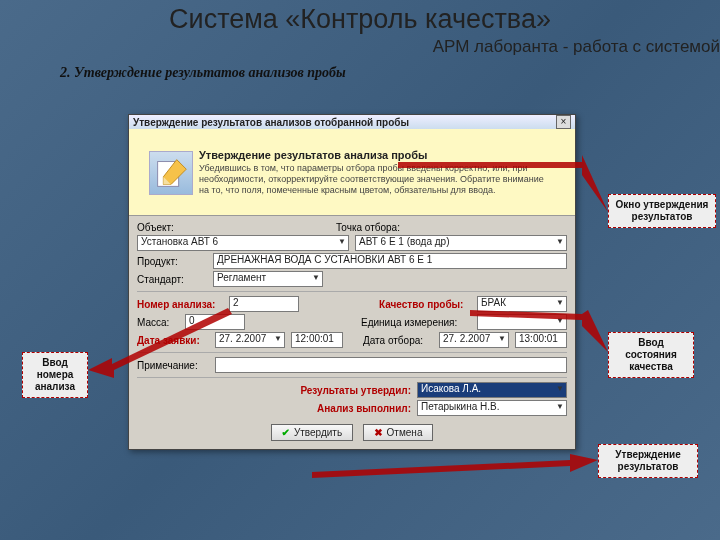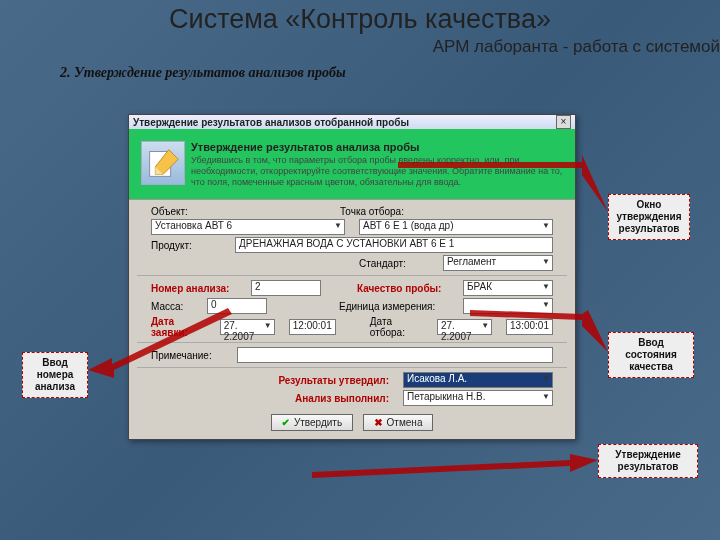--- a/index.html
+++ b/index.html
@@ -37,36 +37,37 @@
     height: 14px; display: flex; align-items: center;
     padding: 0 4px; justify-content: space-between;
   }
   .titlebar-text { font-weight: bold; font-size: 10px; }
   .closebtn {
     width: 15px; height: 14px; border:1px solid #666;
     background:#ddd; font-size:10px; line-height:12px;
     text-align:center; cursor:default;
   }
   .header-band {
-    background:#22c55e; display:flex; padding:12px;
+    background:#fef9c3; display:flex; padding:20px;
     border-bottom:1px solid #999;
+    align-items:flex-end;
   }
   .header-icon {
     width:44px; height:44px; flex:none; margin-right:6px;
     background: linear-gradient(#cde, #9bd);
     border:1px solid #aac;
     position:relative;
   }
   .header-icon svg { width:100%; height:100%; }
   .header-title { font-weight:bold; font-size:11px; }
   .header-desc { font-size:9px; color:#444; line-height:1.2; margin-top:2px; }
   .body {
     background:#d4d0c8; padding:4px 8px 8px 8px;
   }
-  .row { display:flex; align-items:center; margin:2px 14px; gap:14px;justify-content:flex-end; }
+  .row { display:flex; align-items:center; margin:2px 0; gap:6px; }
   .lbl { font-size:10px; color:#000; }
   .lbl.red { color:#b00000; font-weight:bold; }
   .inp {
     border:1px solid #7a7a7a; background:#fff;
     height:16px; font-size:10px; padding:0 3px;
   }
   .drop { position:relative; }
   .drop::after {
     content:"▼"; position:absolute; right:2px; top:1px;
     font-size:8px; color:#333;
@@ -197,21 +198,21 @@
       </div>
       <div class="btn">
         <span class="x">✖</span>
         <span>Отмена</span>
       </div>
     </div>
 
   </div>
 </div>
 
-<div class="callout" style="left:608px; top:194px; width:82px">Окно утверждения результатов</div>
+<div class="callout" style="left:608px; top:194px; width:108px">Окно утверждения результатов</div>
 <div class="callout" style="left:22px; top:352px; width:66px">Ввод номера анализа</div>
 <div class="callout" style="left:608px; top:332px; width:86px">Ввод состояния качества</div>
 <div class="callout" style="left:598px; top:444px; width:100px">Утверждение результатов</div>
 
 <svg style="position:absolute;left:0;top:0;width:720px;height:540px;pointer-events:none">
   <polygon points="608,212 582,155 582,162 398,162 398,168 582,168 582,175" fill="#b00000" opacity="0.85"></polygon>
   <polygon points="88,370 112,358 112,364 228,308 232,314 114,370 114,378" fill="#b00000" opacity="0.85"></polygon>
   <polygon points="608,352 588,310 582,314 470,310 470,316 582,320 582,326" fill="#b00000" opacity="0.85"></polygon>
   <polygon points="598,460 570,472 570,466 312,478 312,472 570,460 570,454" fill="#b00000" opacity="0.85"></polygon>
 </svg>

